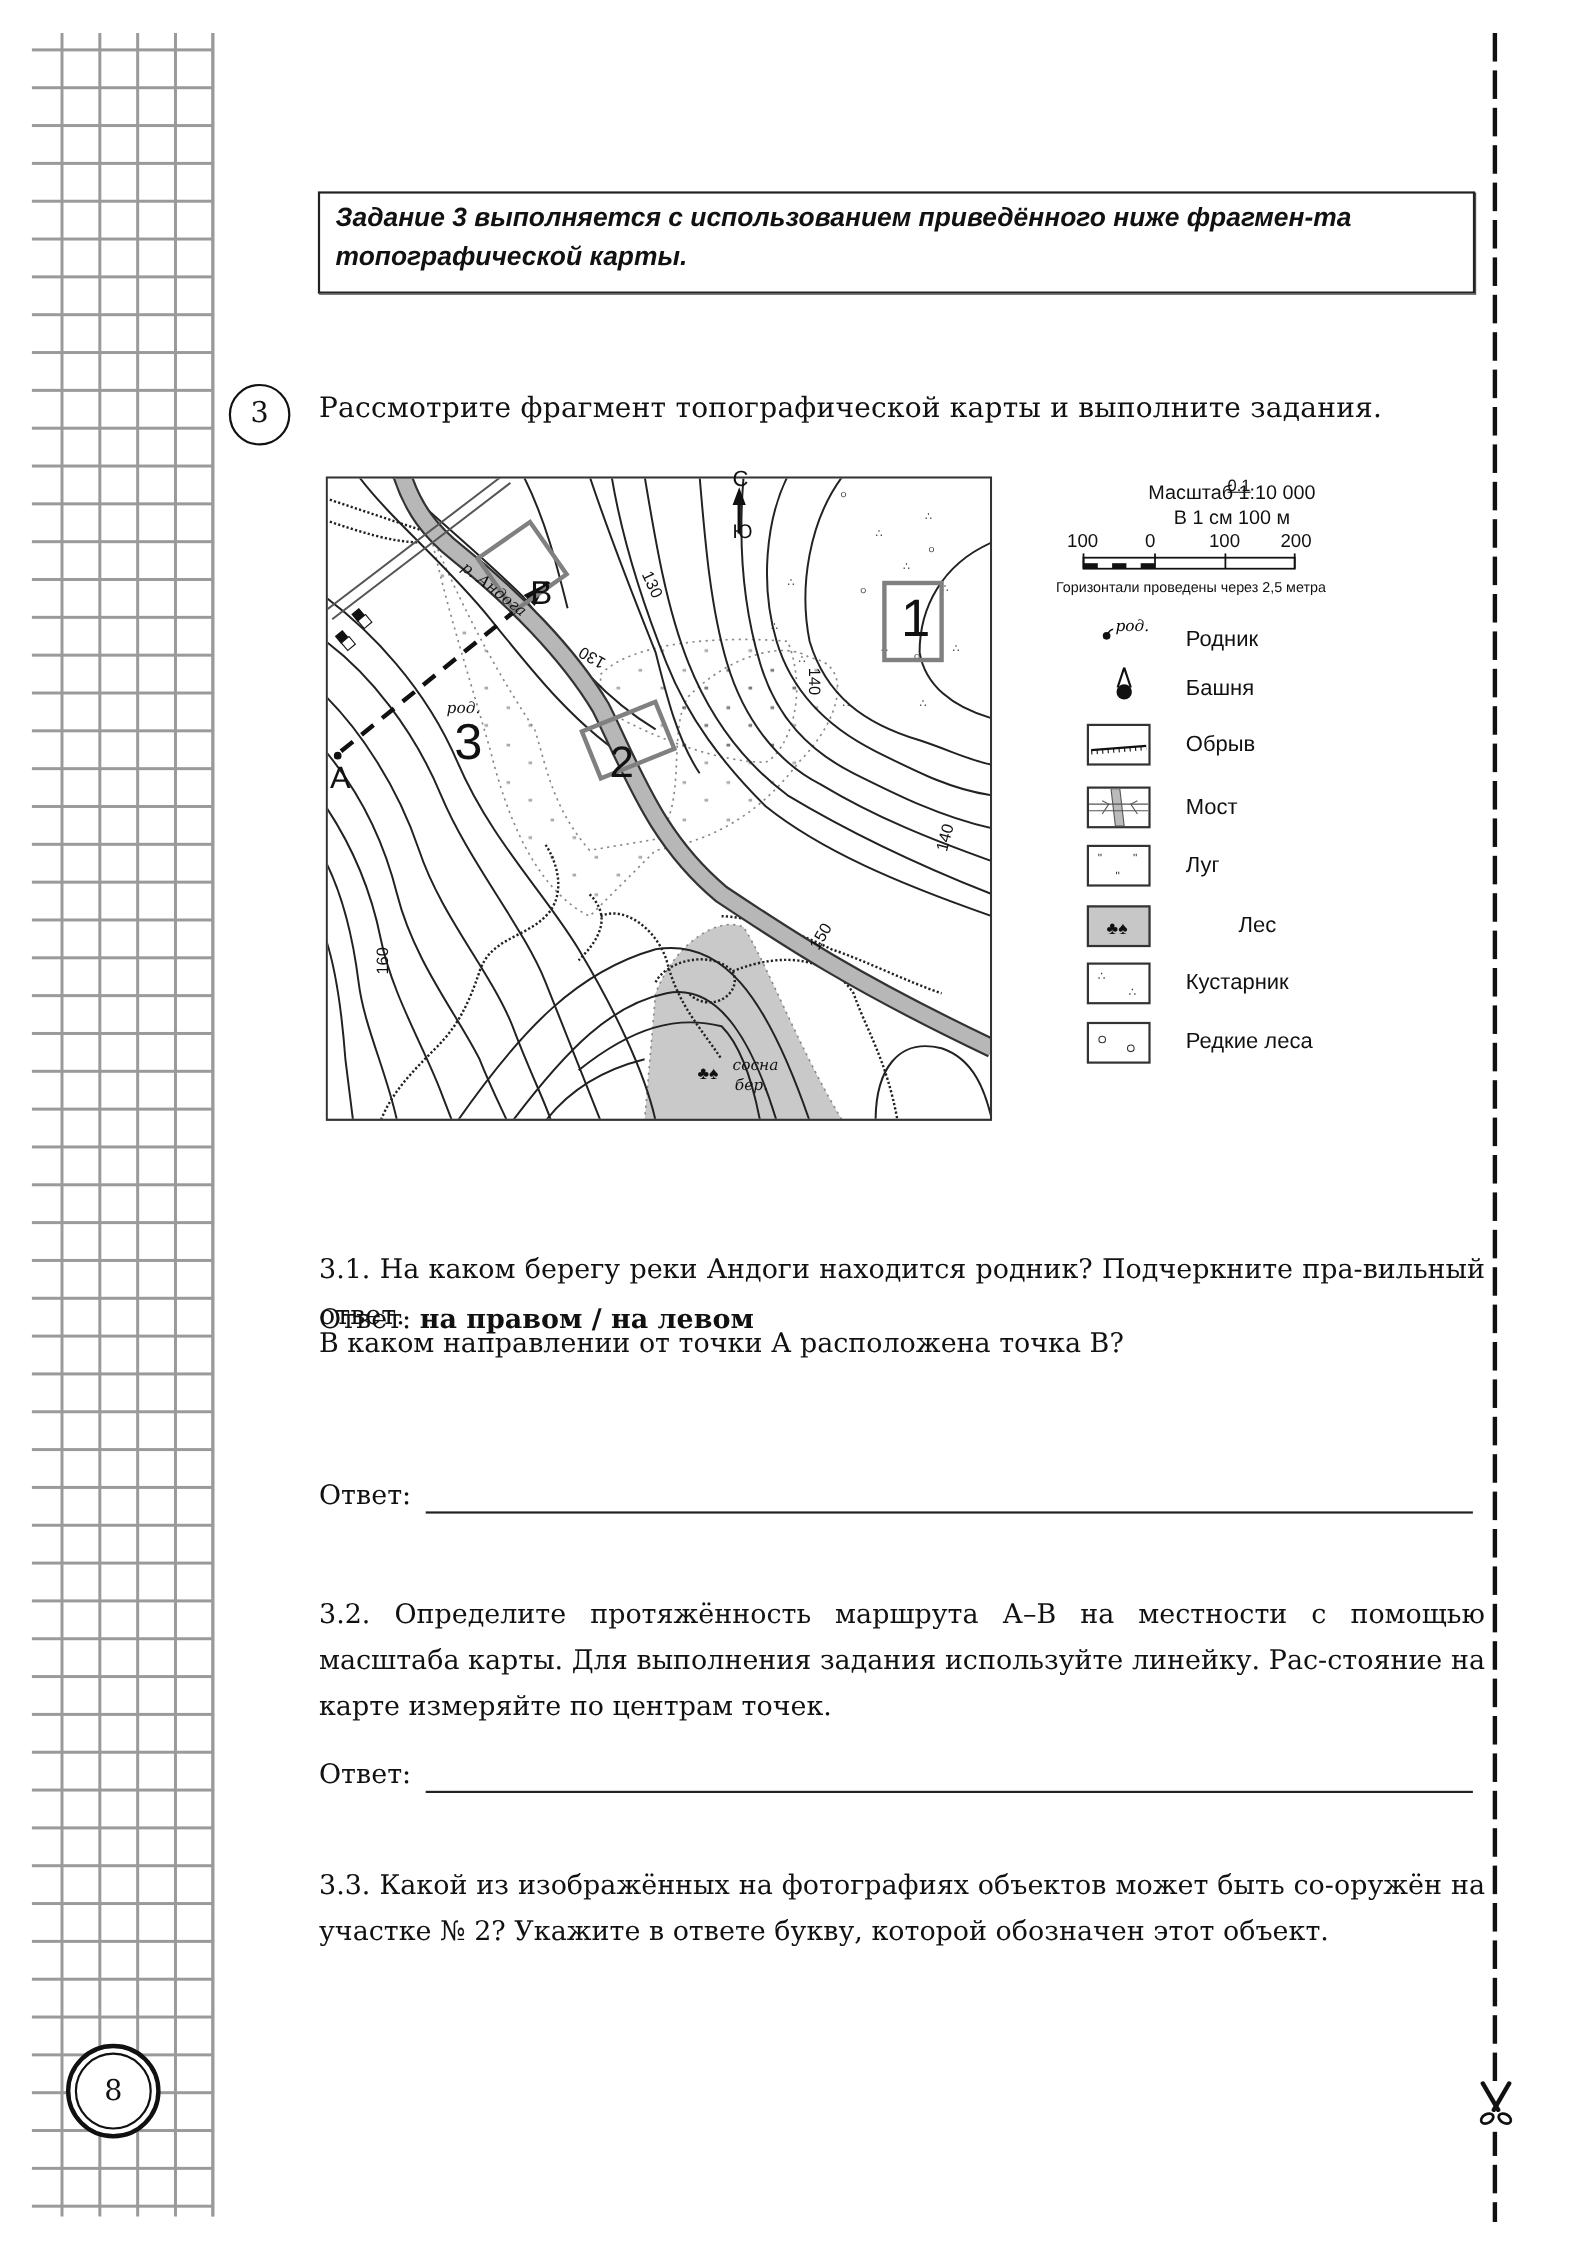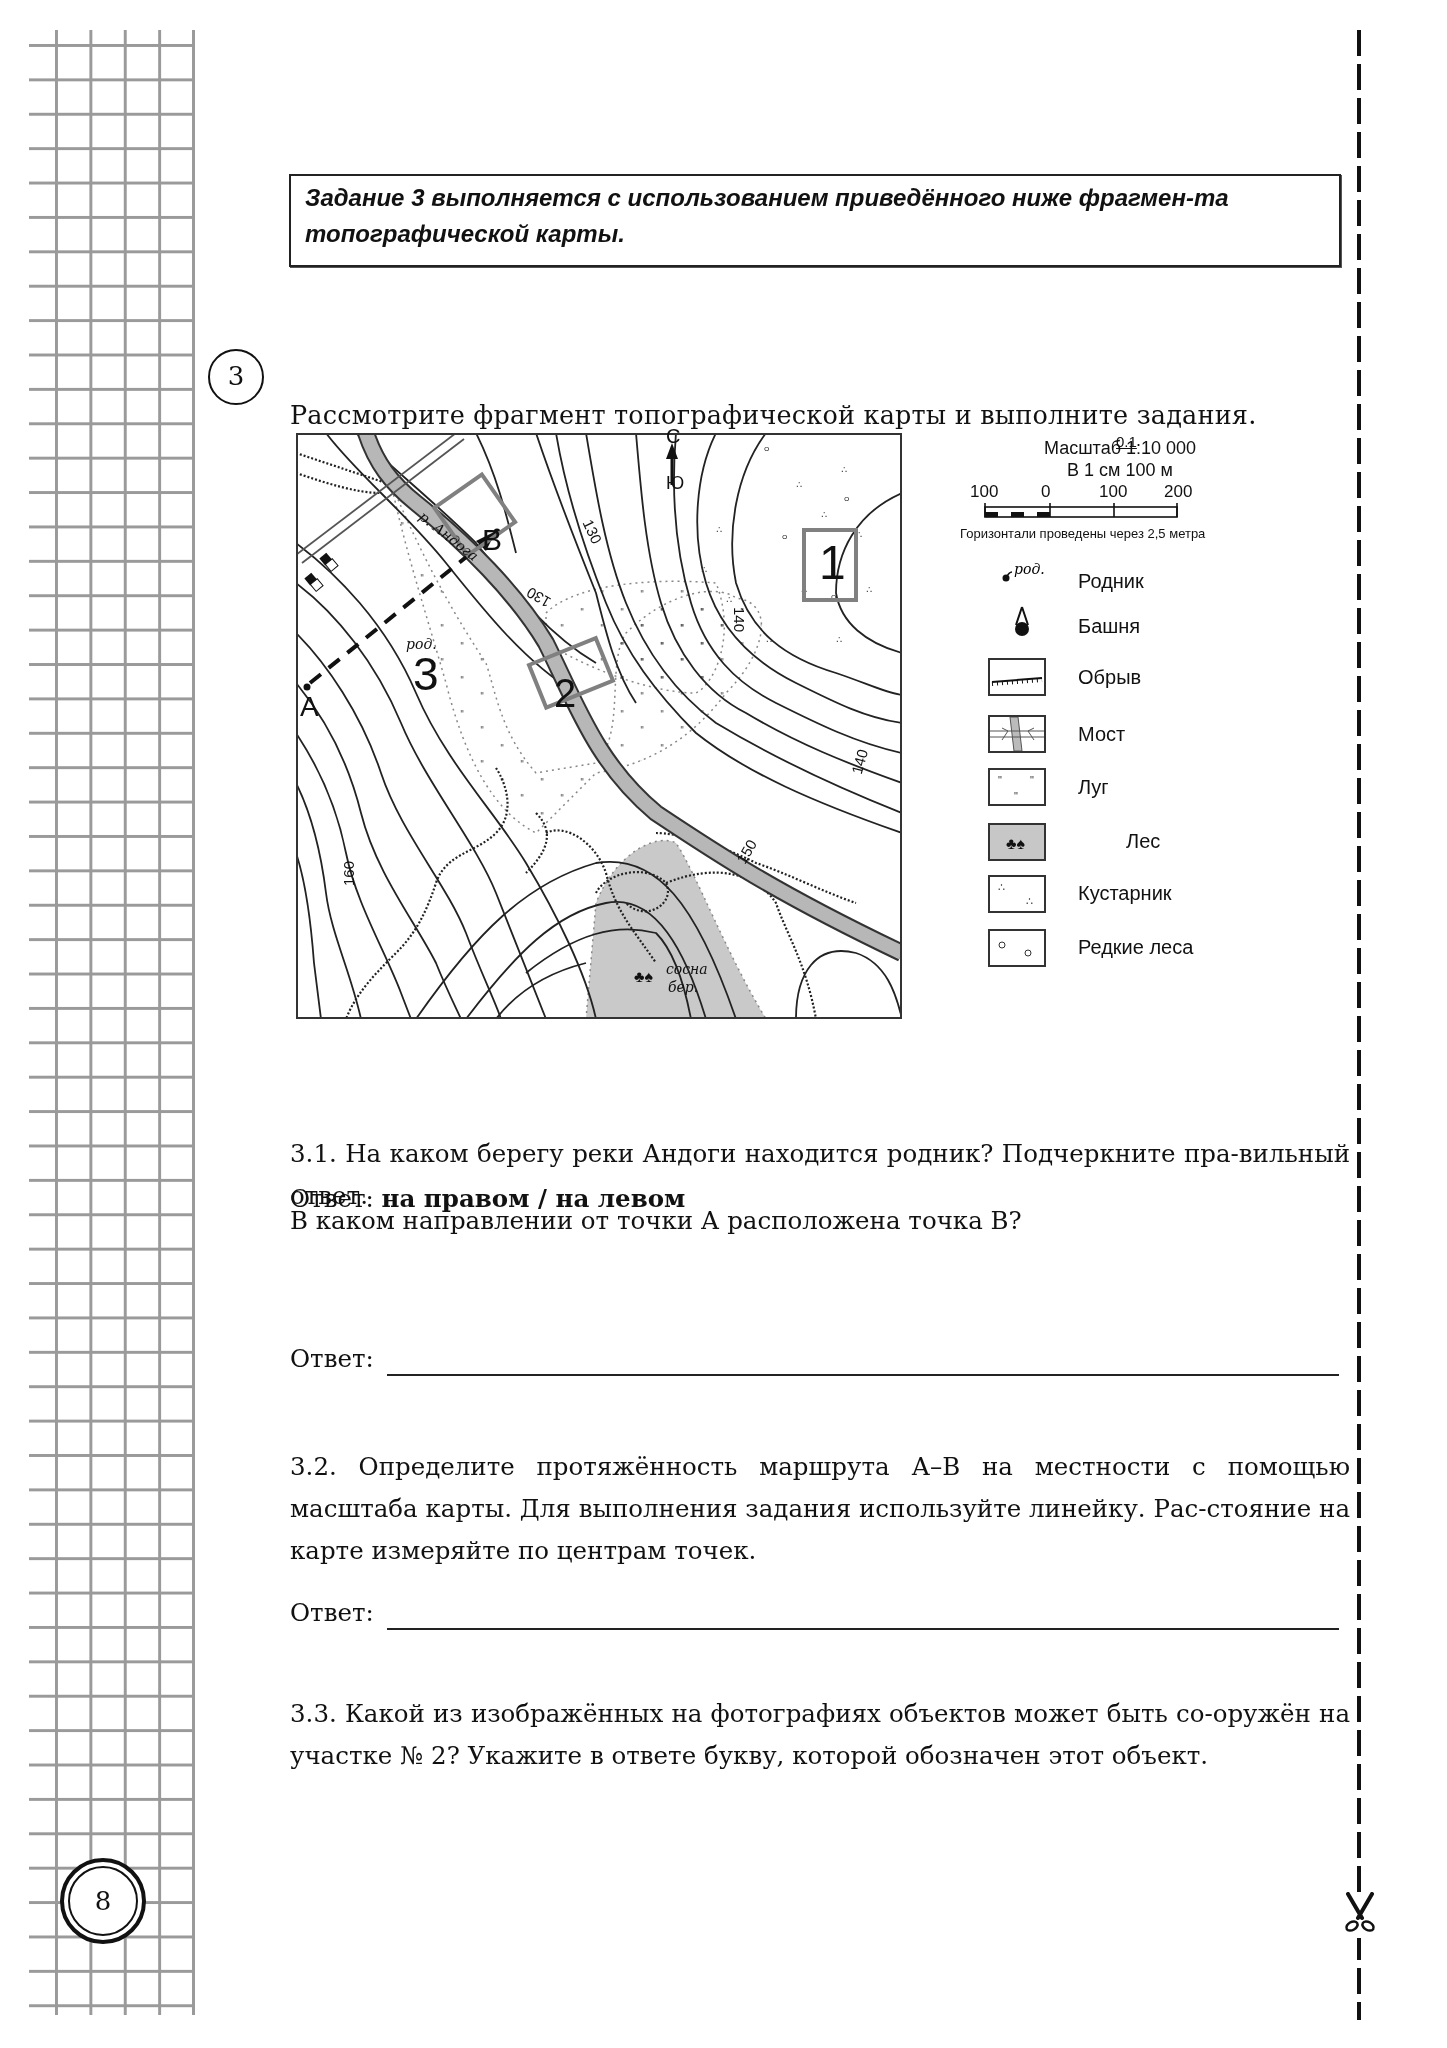--- a/index.html
+++ b/index.html
@@ -13,21 +13,21 @@
   }
   .grid-right { position:absolute; left:192px; top:30px; width:3px; height:1985px; background:#9a9a9a; }
   .cutline { position:absolute; left:1357px; top:30px; width:4px; height:1990px;
     background-image: linear-gradient(to bottom, #111 0 26px, transparent 26px 34px);
     background-size: 4px 34px; }
   .scissors { position:absolute; left:1340px; top:1892px; width:40px; height:46px; background:#fff; }
   .task-box { position:absolute; left:289px; top:174px; width:1052px; height:93px; border:2px solid #222; box-shadow:1px 1px 0 #555;
     font-family:"Liberation Sans", sans-serif; font-style:italic; font-weight:bold; font-size:24px; line-height:36px; padding:4px 14px; box-sizing:border-box; }
   .task-num { position:absolute; left:208px; top:349px; width:56px; height:56px; border:2.5px solid #111; border-radius:50%; box-sizing:border-box;
     text-align:center; line-height:50px; font-size:26px; }
-  .task-title { position:absolute; left:290px; top:356px; font-size:25.5px; letter-spacing:0.2px;margin-top:44px; }
+  .task-title { position:absolute; left:290px; top:356px; font-size:25.5px; letter-spacing:0.2px; }
   .map { position:absolute; left:296px; top:433px; width:606px; height:586px; }
   .legend { position:absolute; left:960px; top:430px; width:320px; height:570px; font-family:"Liberation Sans", sans-serif; }
   .scale-title { position:absolute; left:0; width:320px; text-align:center; font-size:18px; }
   .leg-label { position:absolute; left:118px; font-size:20px; }
   .leg-box { position:absolute; left:28px; width:58px; height:38px; border:2px solid #333; box-sizing:border-box; background:#fff; }
   .q { position:absolute; left:290px; width:1060px; font-size:24.5px; line-height:42px; text-align:justify; }
   .answer-row { position:absolute; left:290px; font-size:24.5px; }
   .answer-line { position:absolute; height:2px; background:#222; }
   .page-num { position:absolute; left:60px; top:1858px; width:86px; height:86px; border:4px solid #111; border-radius:50%; box-sizing:border-box; background:#fff; }
   .page-num-inner { position:absolute; left:4px; top:4px; right:4px; bottom:4px; border:2px solid #111; border-radius:50%; text-align:center; line-height:66px; font-size:26px; }

